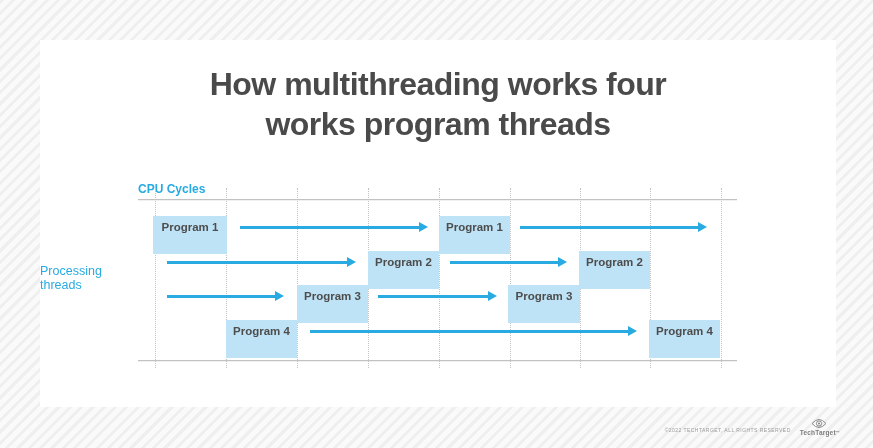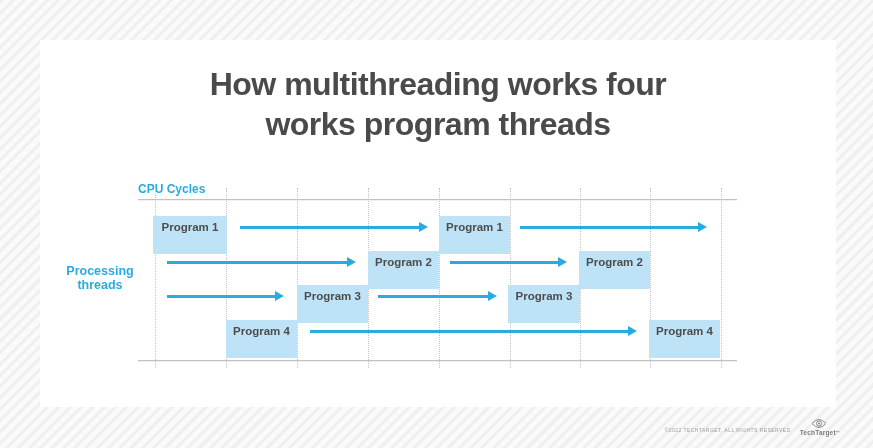--- a/index.html
+++ b/index.html
@@ -21,21 +21,21 @@
     position:absolute;top:24px;left:0;width:100%;
     text-align:center;font-weight:bold;font-size:32px;line-height:40px;
     color:var(--title);letter-spacing:-0.5px;
   }
   .cpu-label{
     position:absolute;top:126px;left:98px;width:599px;
     color:var(--blue);font-weight:bold;font-size:12px;margin-top:16px;
   }
   .stream-label{
     position:absolute;top:224px;left:0;width:120px;
-    text-align:center;color:var(--blue);font-weight:bold;
+    text-align:left;color:var(--blue);font-weight:normal;
     font-size:12.5px;line-height:14px;
   }
   #diagram{position:absolute;inset:0}
   .hline{position:absolute;height:1px;background:var(--grid);box-shadow:0 1px 0 rgba(0,0,0,0.06)}
   .vline{position:absolute;width:0;border-left:1px dotted var(--grid)}
   .pbox{
     position:absolute;height:38px;line-height:22px;
     background:var(--boxfill);color:var(--boxtext);
     font-size:11.5px;font-weight:bold;text-align:center;
   }

